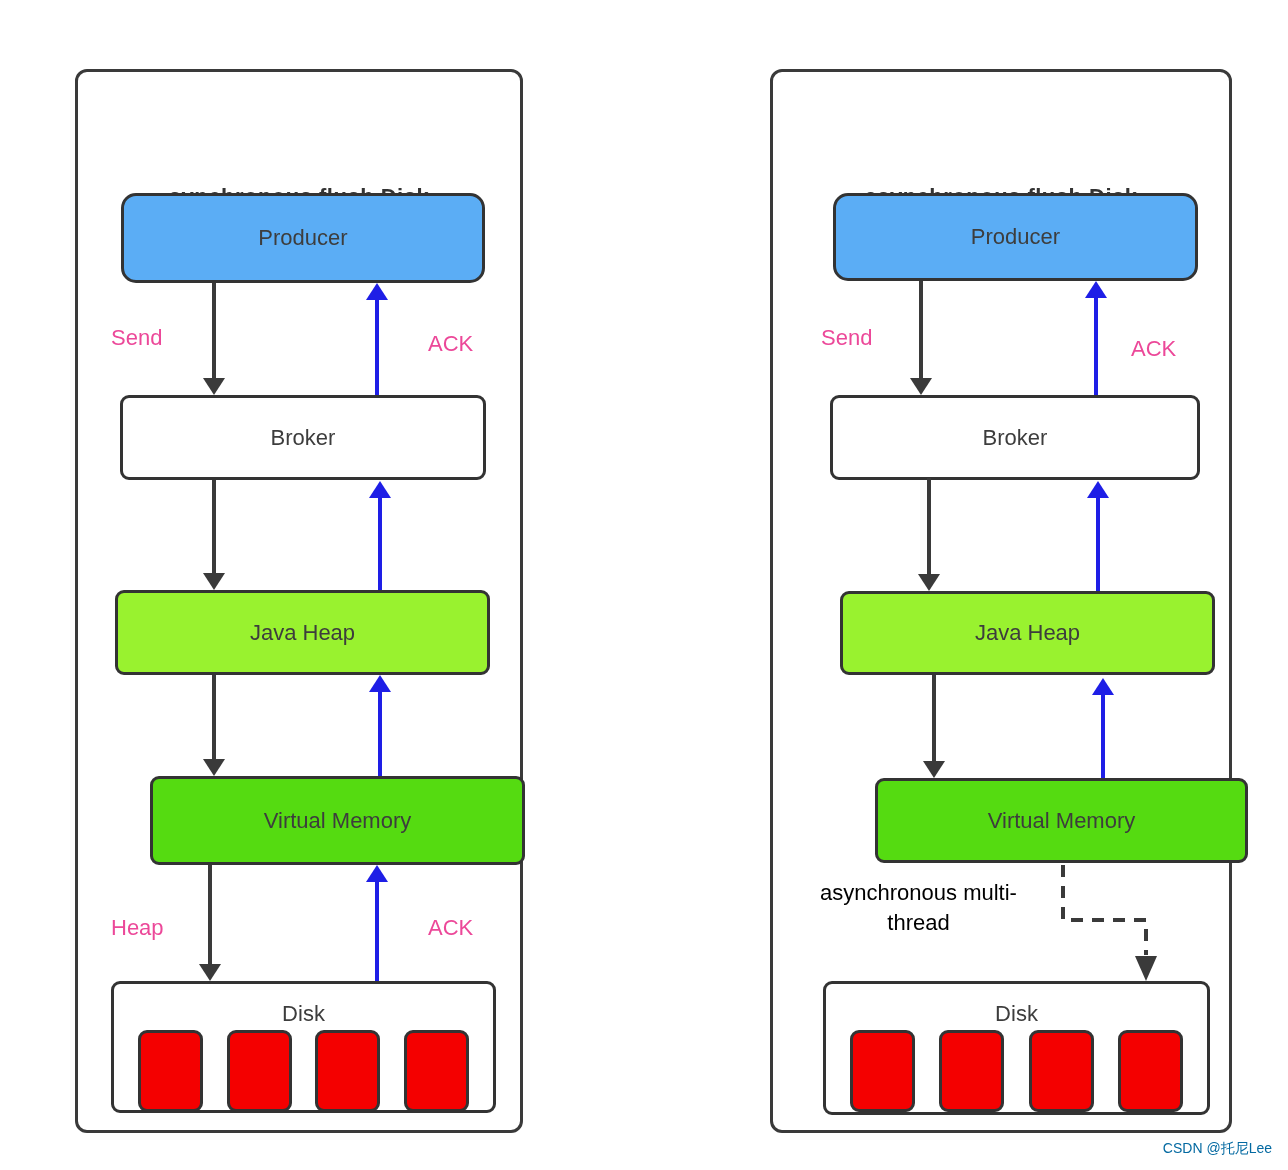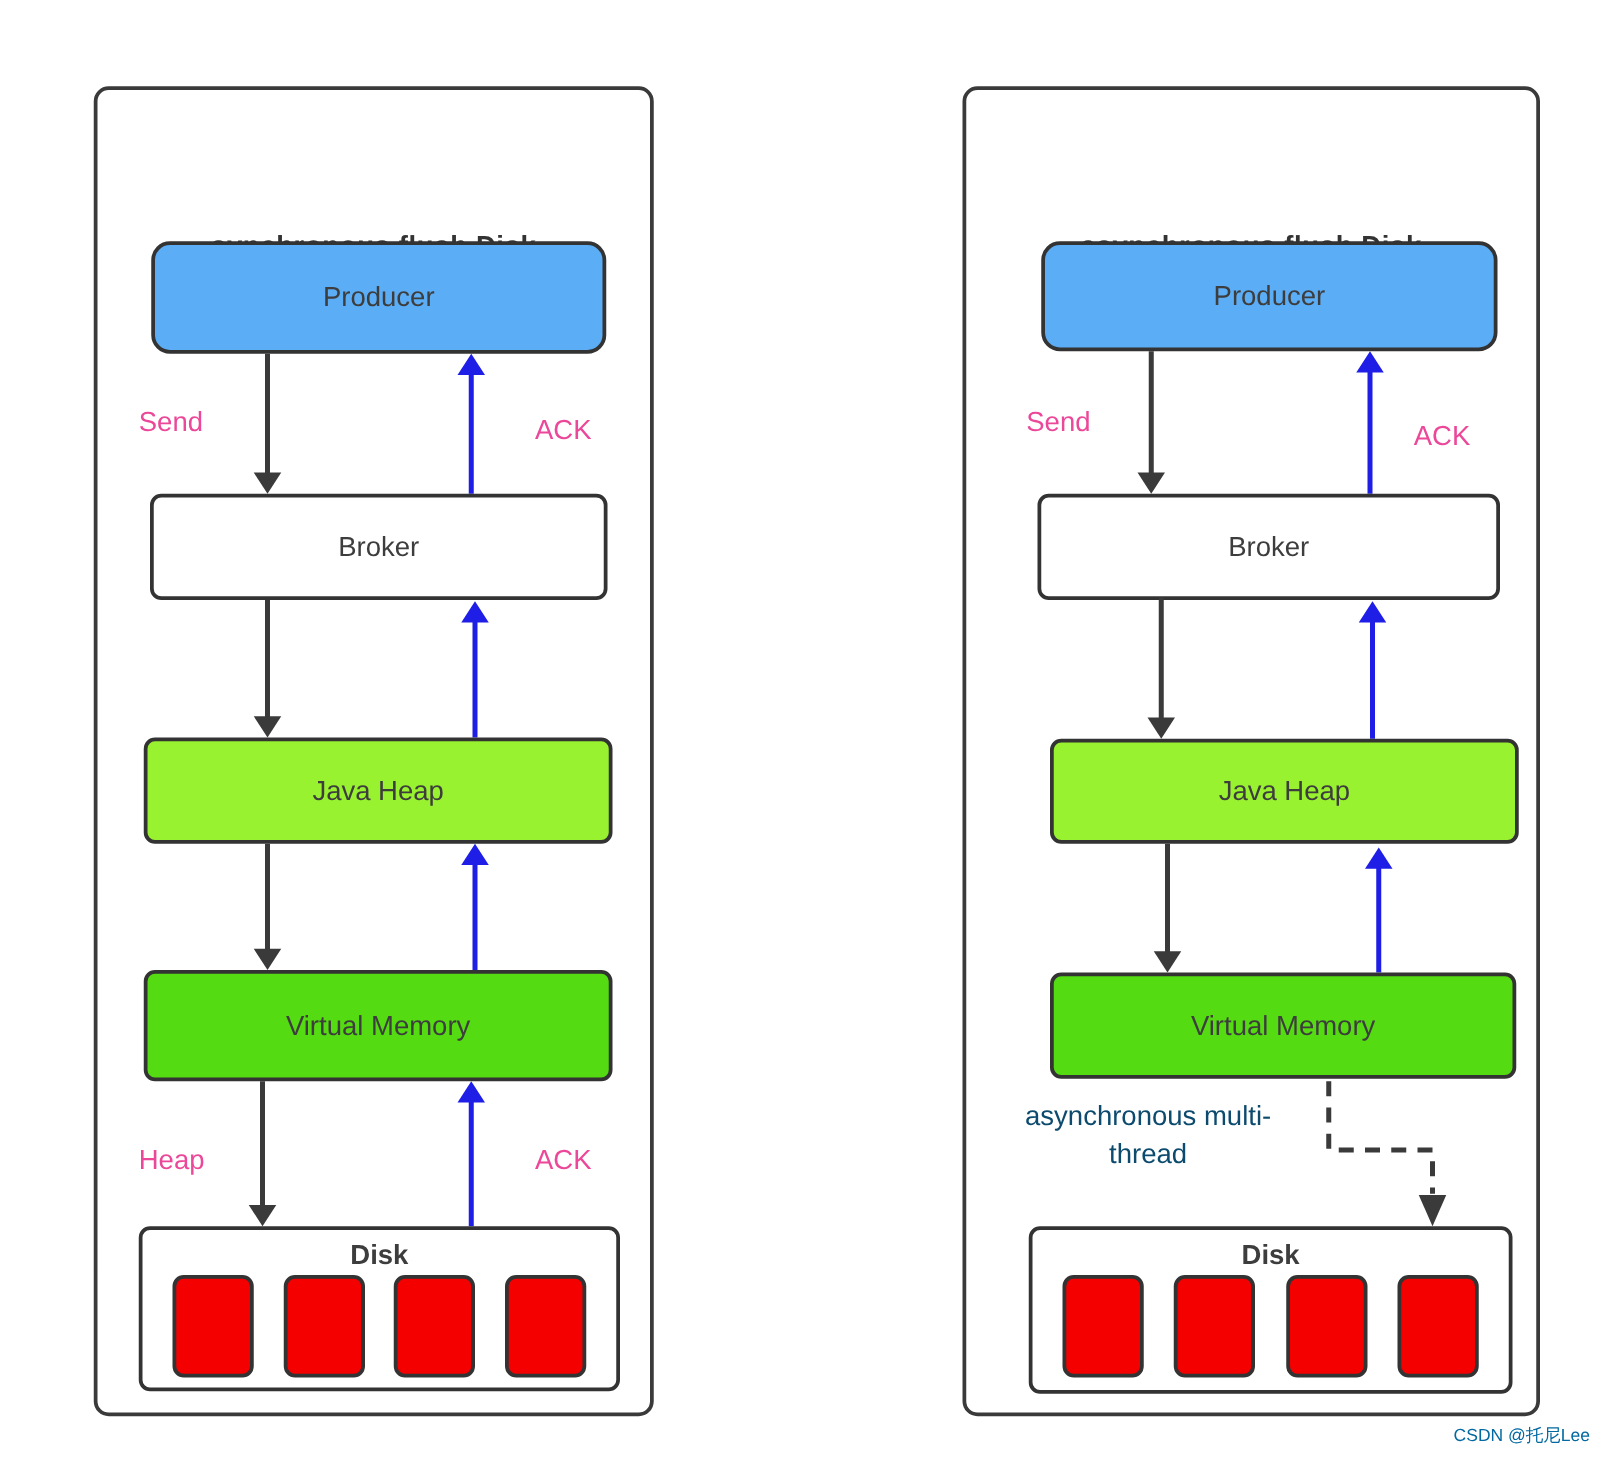--- a/index.html
+++ b/index.html
@@ -16,46 +16,45 @@
     font-size:22px; font-weight:bold; color:#333333; letter-spacing:0.5px;
   }
   .node {
     position:absolute; box-sizing:border-box;
     border:3px solid #333333; border-radius:9px; background:#ffffff;
     display:flex; align-items:center; justify-content:center;
     font-size:22px; color:#3d3d3d;
   }
   .node.producer { background:var(--producer-fill,#5BADF5);border-radius:15px; }
   .node.heap     { background:var(--java-heap-fill,#99F22F); }
-  .node.vmem     { background:var(--virtual-memory-fill,#55DB11); }
+  .node.vmem     { background:var(--virtual-memory-fill,#55DB11);margin-left:35px; }
   .disk-box {
     position:absolute; box-sizing:border-box;
     border:3px solid #333333; border-radius:9px; background:#ffffff;
-    padding-top:4px;
-    font-weight:bold;
+    padding-top:14px;
   }
   .disk-label { text-align:center; font-size:22px; line-height:32px; color:#3d3d3d; }
   .blocks { display:flex; justify-content:space-evenly; align-items:flex-start; }
   .disk-block {
     width:65px; height:82px; box-sizing:border-box;
     background:var(--disk-block-fill,#F40000);
     border:3px solid #333333; border-radius:9px;
   }
   .arrow { position:absolute; width:22px; }
   .arrow .shaft { position:absolute; left:9px; width:4px; background:currentColor; display:block; }
   .arrow .head  { position:absolute; left:0; width:0; height:0; display:block;
                   border-left:11px solid transparent; border-right:11px solid transparent; }
   .arrow.down .shaft { top:0; bottom:14px; }
   .arrow.down .head  { bottom:0; border-top:17px solid currentColor; }
   .arrow.up .shaft   { top:14px; bottom:0; }
   .arrow.up .head    { top:0; border-bottom:17px solid currentColor; }
   .arrow.black { color:var(--flow-arrow,#3A3A3A); }
   .arrow.blue  { color:var(--ack-arrow,#1E1EE6); }
   .edge-label { position:absolute; font-size:22px; color:#ec4899; white-space:nowrap; }
-  .note { position:absolute; text-align:center; font-size:22px; line-height:30px; color:#0c4a6e; }
+  .note { position:absolute; text-align:center; font-size:22px; line-height:30px; color:#000000; }
   .dashed-elbow { position:absolute; overflow:visible; }
   .watermark { position:absolute; font-size:14px; color:#0369a1; white-space:nowrap; }
 </style>
 </head>
 <body>
 
 <div class="canvas">
 
   <section class="panel" style="left:75px; top:69px; width:448px; height:1064px;">
 

